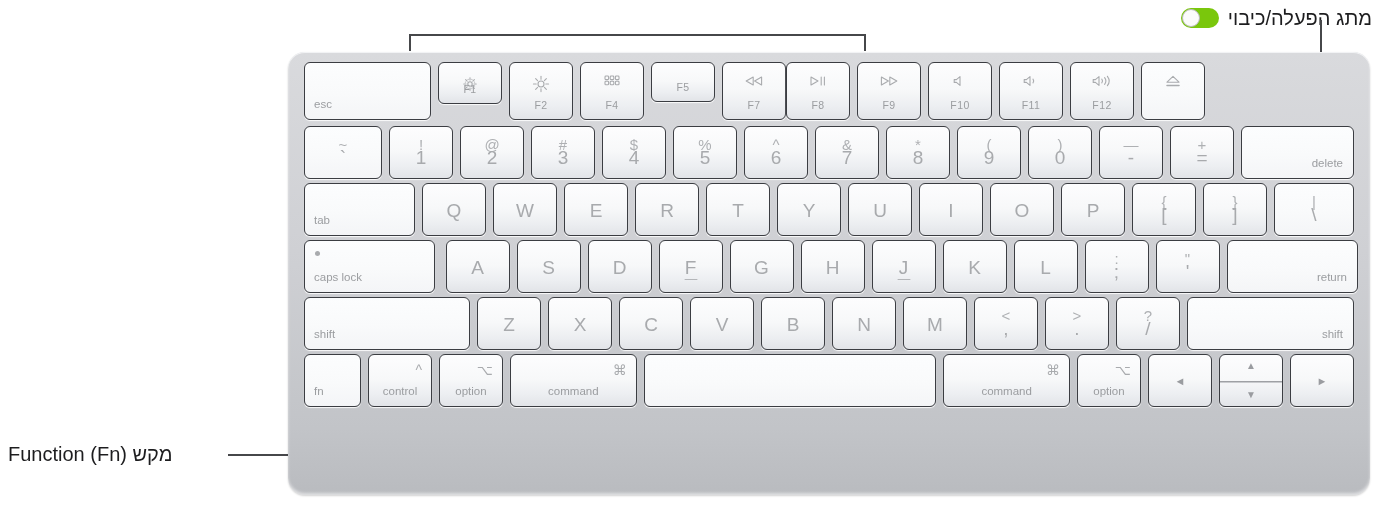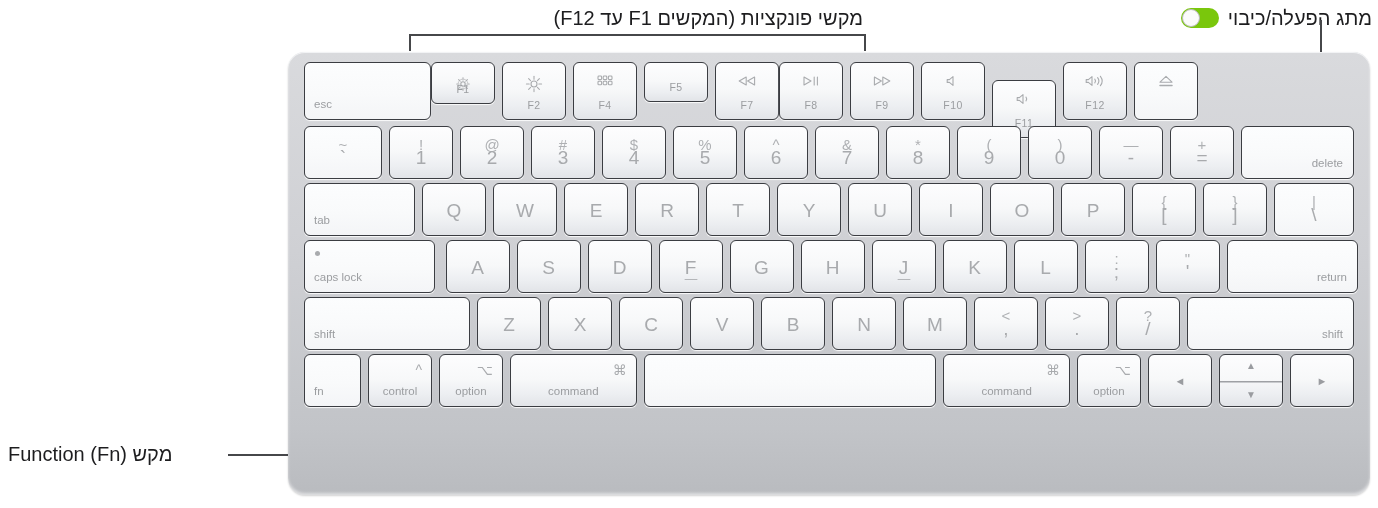--- a/index.html
+++ b/index.html
@@ -162,41 +162,40 @@
     position:absolute;left:0;right:0;top:50%;height:2px;
     background:linear-gradient(180deg,#8d8f93 0%,#b7b9bd 60%,#e6e7ea 100%);
   }
   svg.ic{display:block;margin:0 auto;}
 </style>
 </head>
 <body>
 
 <div id="stage">
 
-  <div class="anno anno-fkeys">מקשי פונקציות (המקשים F1 עד F12)</div>
 
   <div class="anno anno-power">
     <span>מתג הפעלה/כיבוי</span>
     <span class="toggle" style="background: rgb(122, 199, 12);">
       <span class="knob"></span>
     </span>
   </div>
 
   <div class="anno anno-fn">מקש Function (Fn)</div>
 
   <div class="line lv" id="brk-left"></div>
   <div class="line lh" id="brk-top"></div>
   <div class="line lv" id="brk-right"></div>
   <div class="line lv" id="pw-v"></div>
   <div class="line lh" id="fn-h"></div>
 
   <div id="kbd">
 
   <div class="row" style="top: 10px; left: 16px; height: 58px;">
-        <div class="key pale" style="width: 127px; height: 58px; margin-right: 0;">
+        <div class="key pale" style="width: 127px; height: 58px; margin-right: 7px;">
           <div class="glyph bl">esc</div>
         </div>
         <div class="key" style="width: 64px; height: 42px; margin-right: 7px;">
           <div class="glyph ficon">
             <svg class="ic" width="18" height="18" viewBox="0 0 18 18" fill="none" stroke="#a9abae" stroke-width="1.1" stroke-linecap="round" stroke-linejoin="round">
               <circle cx="9" cy="9" r="2.2"></circle>
               <line x1="13.00" y1="9.00" x2="15.20" y2="9.00"></line>
               <line x1="11.83" y1="11.83" x2="13.38" y2="13.38"></line>
               <line x1="9.00" y1="13.00" x2="9.00" y2="15.20"></line>
               <line x1="6.17" y1="11.83" x2="4.62" y2="13.38"></line>
@@ -277,21 +276,21 @@
           <div class="glyph flabel">F9</div>
         </div>
         <div class="key" style="width: 64px; height: 58px; margin-right: 7px;">
           <div class="glyph ficon">
             <svg class="ic" width="14" height="12" viewBox="0 0 14 12" fill="none" stroke="#a9abae" stroke-width="1.1" stroke-linecap="round" stroke-linejoin="round">
               <path d="M7 1.6 L3.4 4.6 L1.2 4.6 L1.2 7.4 L3.4 7.4 L7 10.4 Z"></path>
             </svg>
           </div>
           <div class="glyph flabel">F10</div>
         </div>
-        <div class="key" style="width: 64px; height: 58px; margin-right: 7px; margin-top: 18px;">
+        <div class="key" style="width: 64px; height: 58px; margin-right: 7px;">
           <div class="glyph ficon">
             <svg class="ic" width="17" height="12" viewBox="0 0 17 12" fill="none" stroke="#a9abae" stroke-width="1.1" stroke-linecap="round" stroke-linejoin="round">
               <path d="M7 1.6 L3.4 4.6 L1.2 4.6 L1.2 7.4 L3.4 7.4 L7 10.4 Z"></path>
               <path d="M10 4.1 Q11.5 6 10 7.9"></path>
             </svg>
           </div>
           <div class="glyph flabel">F11</div>
         </div>
         <div class="key" style="width: 64px; height: 58px; margin-right: 7px;">
           <div class="glyph ficon">

